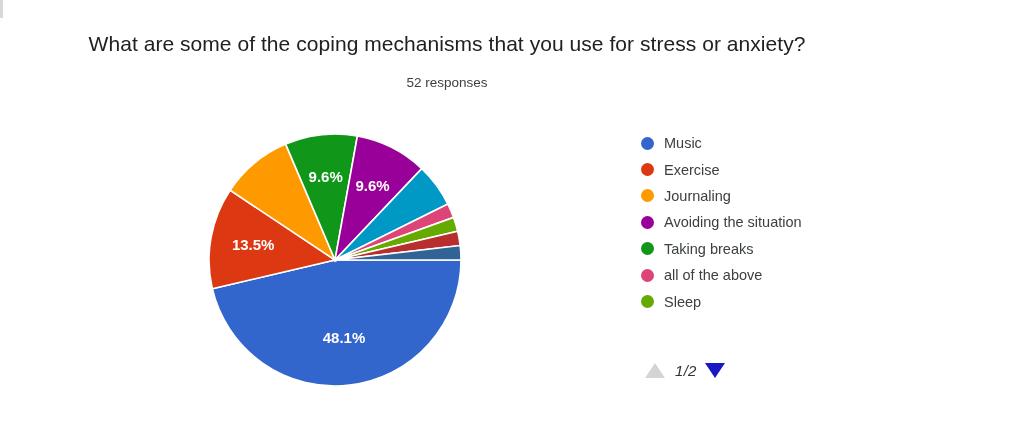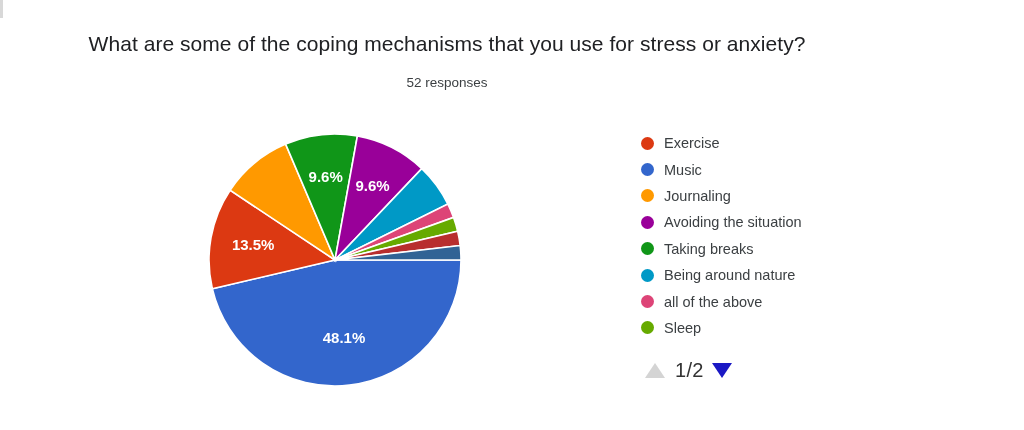--- a/index.html
+++ b/index.html
@@ -129,24 +129,25 @@
     border-right: 10px solid transparent;
     border-bottom: 15px solid #d4d4d4;
   }
   #pager-next-icon {
     border-left: 10px solid transparent;
     border-right: 10px solid transparent;
     border-top: 15px solid #1a18c4;
     margin-left: 8px;
   }
   #pager-position {
-    font-size: 20px;
+    font-size: 15px;
     color: #333333;
     margin-left: 10px;
     letter-spacing: 0.3px;
+    font-style: italic;
   }
 </style>
 </head>
 <body>
 
 <div id="edge-mark-left"></div>
 
 <div class="card">
 
   <div id="question-header">
@@ -174,42 +175,38 @@
             <text x="159.0" y="227.6" text-anchor="middle" class="slice-label">48.1%</text>
             <text x="68.2" y="135.2" text-anchor="middle" class="slice-label">13.5%</text>
             <text x="140.7" y="67.4" text-anchor="middle" class="slice-label">9.6%</text>
             <text x="187.6" y="75.8" text-anchor="middle" class="slice-label">9.6%</text>
           </g>
       </svg>
     </div>
 
     <div id="legend">
         <div class="legend-item">
+          <span class="legend-swatch" style="background: rgb(51, 102, 204);"></span>
+          <span class="legend-label">Music</span>
+        </div>
+        <div class="legend-item">
           <span class="legend-swatch" style="background: rgb(220, 57, 18);"></span>
           <span class="legend-label">Exercise</span>
         </div>
         <div class="legend-item">
-          <span class="legend-swatch" style="background: rgb(51, 102, 204);"></span>
-          <span class="legend-label">Music</span>
-        </div>
-        <div class="legend-item">
           <span class="legend-swatch" style="background: rgb(255, 153, 0);"></span>
           <span class="legend-label">Journaling</span>
         </div>
         <div class="legend-item">
           <span class="legend-swatch" style="background: rgb(153, 0, 153);"></span>
           <span class="legend-label">Avoiding the situation</span>
         </div>
         <div class="legend-item">
           <span class="legend-swatch" style="background: rgb(16, 150, 24);"></span>
           <span class="legend-label">Taking breaks</span>
-        </div>
-        <div class="legend-item">
-          <span class="legend-swatch" style="background: rgb(0, 153, 198);"></span>
-          <span class="legend-label">Being around nature</span>
         </div>
         <div class="legend-item">
           <span class="legend-swatch" style="background: rgb(221, 68, 119);"></span>
           <span class="legend-label">all of the above</span>
         </div>
         <div class="legend-item">
           <span class="legend-swatch" style="background: rgb(102, 170, 0);"></span>
           <span class="legend-label">Sleep</span>
         </div>
       </div>

